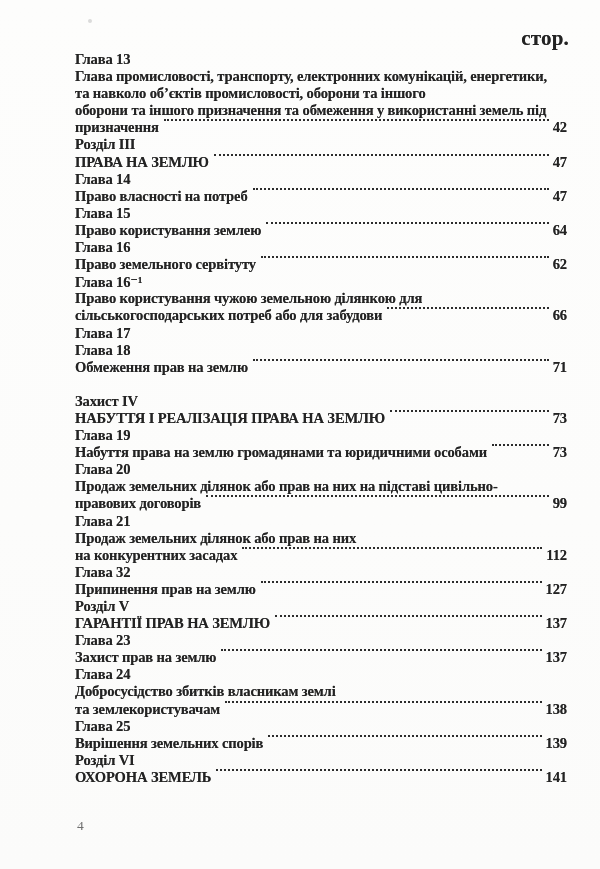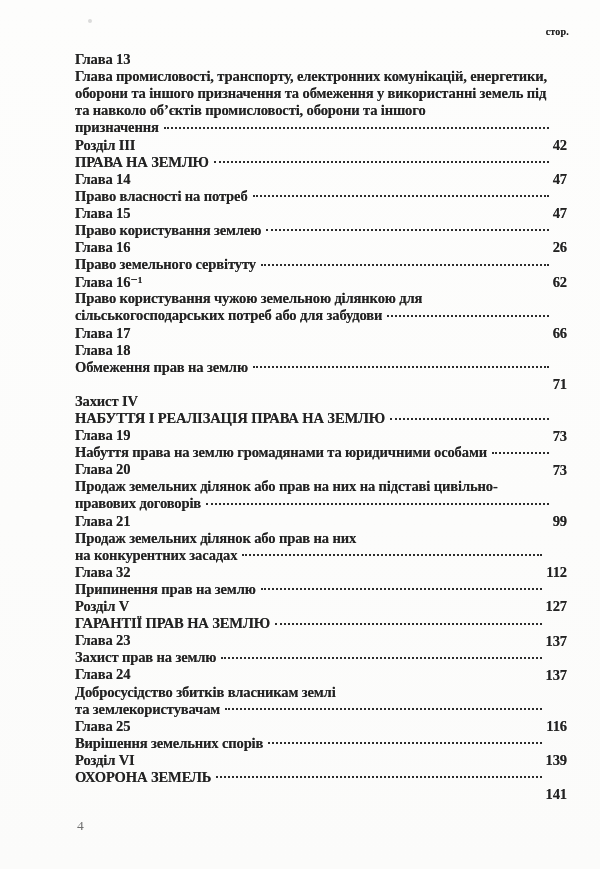--- a/index.html
+++ b/index.html
@@ -22,51 +22,51 @@
     position: absolute;
     left: 88px; top: 19px;
     width: 4px; height: 4px;
     border-radius: 50%;
     background: rgba(120,120,120,0.25);
   }
   .header-right {
     position: absolute;
     top: 26px;
     right: 31px;
-    font-size: 10px;
+    font-size: 21px;
     font-weight: 700;
     letter-spacing: 0.2px;
     text-shadow: 0 0 0.5px rgba(30,30,30,0.55);
   }
   .toc {
     position: absolute;
     top: 51px;
     left: 75px;
     right: 33px;
   }
   .row {
     display: flex;
-    align-items: center;
+    align-items: flex-start;
     height: 17.1px;
     white-space: nowrap;
     font-size: 14.6px;
     font-weight: 700;
     letter-spacing: -0.15px;
     text-shadow: 0 0 0.5px rgba(30,30,30,0.55);
   }
   .row.spacer {  }
   .entry-text { flex: 0 1 auto; }
   .leader-dots {
     flex: 1 1 8px;
     min-width: 8px;
     height: 0;
     border-bottom: 2px dotted #2c2c2c;
     margin: 0 4px 0 5px;
   }
-  .entry-page { flex: 0 0 auto; margin-top: 35px; }
+  .entry-page { flex: 0 0 auto; }
   .folio {
     position: absolute;
     top: 818px;
     left: 77px;
     font-size: 13.5px;
     font-weight: 400;
     color: #6f6f6f;
   }
 </style>
 </head>
@@ -80,30 +80,30 @@
     <span class="entry-text">Глава 13</span>
 
   </div>
 
   <div class="row">
     <span class="entry-text">Глава промисловості, транспорту, електронних комунікацій, енергетики,</span>
 
   </div>
 
   <div class="row">
+    <span class="entry-text">та навколо об’єктів промисловості, оборони та іншого</span>
+
+  </div>
+
+  <div class="row">
     <span class="entry-text">оборони та іншого призначення та обмеження у використанні земель під</span>
 
   </div>
 
   <div class="row">
-    <span class="entry-text">та навколо об’єктів промисловості, оборони та іншого</span>
-
-  </div>
-
-  <div class="row">
     <span class="entry-text">призначення</span>
     <span class="leader-dots"></span>
     <span class="entry-page">42</span>
   </div>
 
   <div class="row">
     <span class="entry-text">Розділ III</span>
 
   </div>
 
@@ -125,21 +125,21 @@
   </div>
 
   <div class="row">
     <span class="entry-text">Глава 15</span>
 
   </div>
 
   <div class="row">
     <span class="entry-text">Право користування землею</span>
     <span class="leader-dots"></span>
-    <span class="entry-page">26</span>
+    <span class="entry-page">64</span>
   </div>
 
   <div class="row">
     <span class="entry-text">Глава 16</span>
 
   </div>
 
   <div class="row">
     <span class="entry-text">Право земельного сервітуту</span>
     <span class="leader-dots"></span>
@@ -278,21 +278,21 @@
   </div>
 
   <div class="row">
     <span class="entry-text">Добросусідство збитків власникам землі</span>
 
   </div>
 
   <div class="row">
     <span class="entry-text">та землекористувачам</span>
     <span class="leader-dots"></span>
-    <span class="entry-page">116</span>
+    <span class="entry-page">138</span>
   </div>
 
   <div class="row">
     <span class="entry-text">Глава 25</span>
 
   </div>
 
   <div class="row">
     <span class="entry-text">Вирішення земельних спорів</span>
     <span class="leader-dots"></span>

